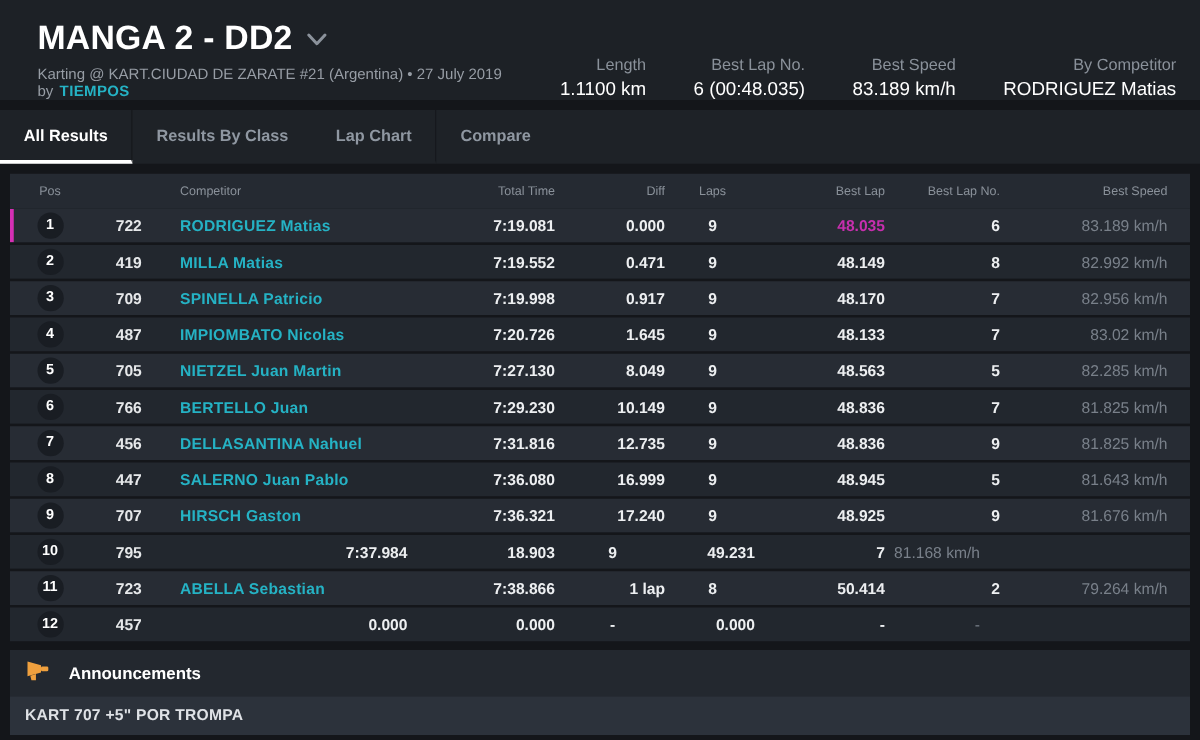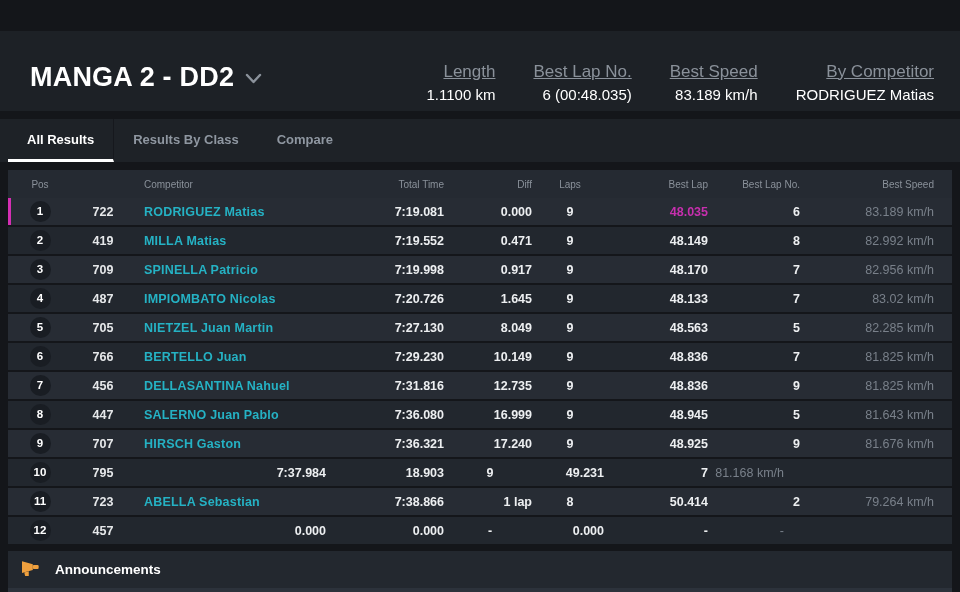--- a/index.html
+++ b/index.html
@@ -17,33 +17,33 @@
     --cyan:#25b2c4;
     --magenta:#c72fae;
     --magenta-bright:#d52fb4;
     --orange:#efa03e;
   }
   *{box-sizing:border-box;margin:0;padding:0;}
   html,body{width:960px;height:592px;overflow:hidden;}
   body{background:var(--bg);font-family:"Liberation Sans","DejaVu Sans",sans-serif;-webkit-font-smoothing:antialiased;}
 
   
-  .header{height:80px;background:var(--header-bg);display:flex;justify-content:space-between;align-items:center;padding:11px 26px 0 30px;margin-top:31px;}
+  .header{height:80px;background:var(--header-bg);display:flex;justify-content:space-between;align-items:flex-end;padding:11px 19px 0 30px;}
   .title-row{display:flex;align-items:center;gap:11px;}
   .page-title{color:#ffffff;font-size:27px;font-weight:700;letter-spacing:.2px;line-height:34px;}
   .chevron{display:inline-flex;margin-top:4px;cursor:pointer;}
   .subtitle{margin-top:5px;font-size:12px;color:#979da5;font-weight:400;}
   .subtitle a{color:var(--cyan);font-weight:700;text-decoration:none;margin-left:5px;letter-spacing:.3px;}
   .header-stats{display:flex;gap:38px;margin-top:11px;}
   .stat{text-align:right;}
-  .stat .label{font-size:17px;color:var(--muted);text-decoration:underline;}
+  .stat .label{font-size:13px;color:var(--muted);}
   .stat .value{font-size:15px;font-weight:400;color:#ffffff;margin-top:4px;white-space:nowrap;}
 
   
-  .tabbar{margin-top:8px;height:43px;background:var(--tabbar-bg);display:flex;align-items:stretch;padding-left:8px;}
+  .tabbar{margin-top:8px;height:43px;background:var(--tabbar-bg);display:flex;align-items:stretch;padding-left:0;}
   .tab{display:flex;align-items:center;padding:0 19px;font-size:13px;font-weight:700;color:#8f97a1;cursor:pointer;border-bottom:3px solid transparent;white-space:nowrap;}
   .tab.active{color:#ffffff;border-bottom-color:#ffffff;}
   .tab.sep-after{border-right:1px solid #16181d;}
 
   
   .table{margin:8px 8px 0;}
   .grid{display:grid;grid-template-columns:64px 62px 1fr 118px 88px 72px 104px 92px 150px;align-items:center;}
   .thead{height:28px;background:var(--thead-bg);color:var(--muted);font-size:10px;}
   .thead .cell{white-space:nowrap;}
   .cell{padding:0 2px;}
@@ -75,20 +75,21 @@
 <div class="header">
   <div>
     <div class="title-row">
       <h1 class="page-title">MANGA 2 - DD2</h1>
       <span class="chevron">
         <svg width="17" height="12" viewBox="0 0 17 12">
             <polyline points="2,2 8.5,9 15,2" fill="none" stroke="#8b929b" stroke-width="2.4" stroke-linecap="round" stroke-linejoin="round"></polyline>
           </svg>
       </span>
     </div>
+    <div class="subtitle"><span>Karting @ KART.CIUDAD DE ZARATE #21 (Argentina) • 27 July 2019 by</span><a href="#">TIEMPOS</a></div>
   </div>
   <div class="header-stats">
     <div class="stat">
       <div class="label">Length</div>
       <div class="value">1.1100 km</div>
     </div>
     <div class="stat">
       <div class="label">Best Lap No.</div>
       <div class="value">6 (00:48.035)</div>
     </div>
@@ -99,20 +100,21 @@
     <div class="stat">
       <div class="label">By Competitor</div>
       <div class="value">RODRIGUEZ Matias</div>
     </div>
   </div>
 </div>
 
 <nav class="tabbar">
   <div class="tab active sep-after">All Results</div>
   <div class="tab">Results By Class</div>
+  <div class="tab sep-after">Lap Chart</div>
   <div class="tab">Compare</div>
 </nav>
 
 <section class="table">
   <div class="thead grid">
     <div class="cell c-center">Pos</div>
     <div class="cell c-center"></div>
     <div class="cell c-left">Competitor</div>
     <div class="cell c-right">Total Time</div>
     <div class="cell c-right">Diff</div>

